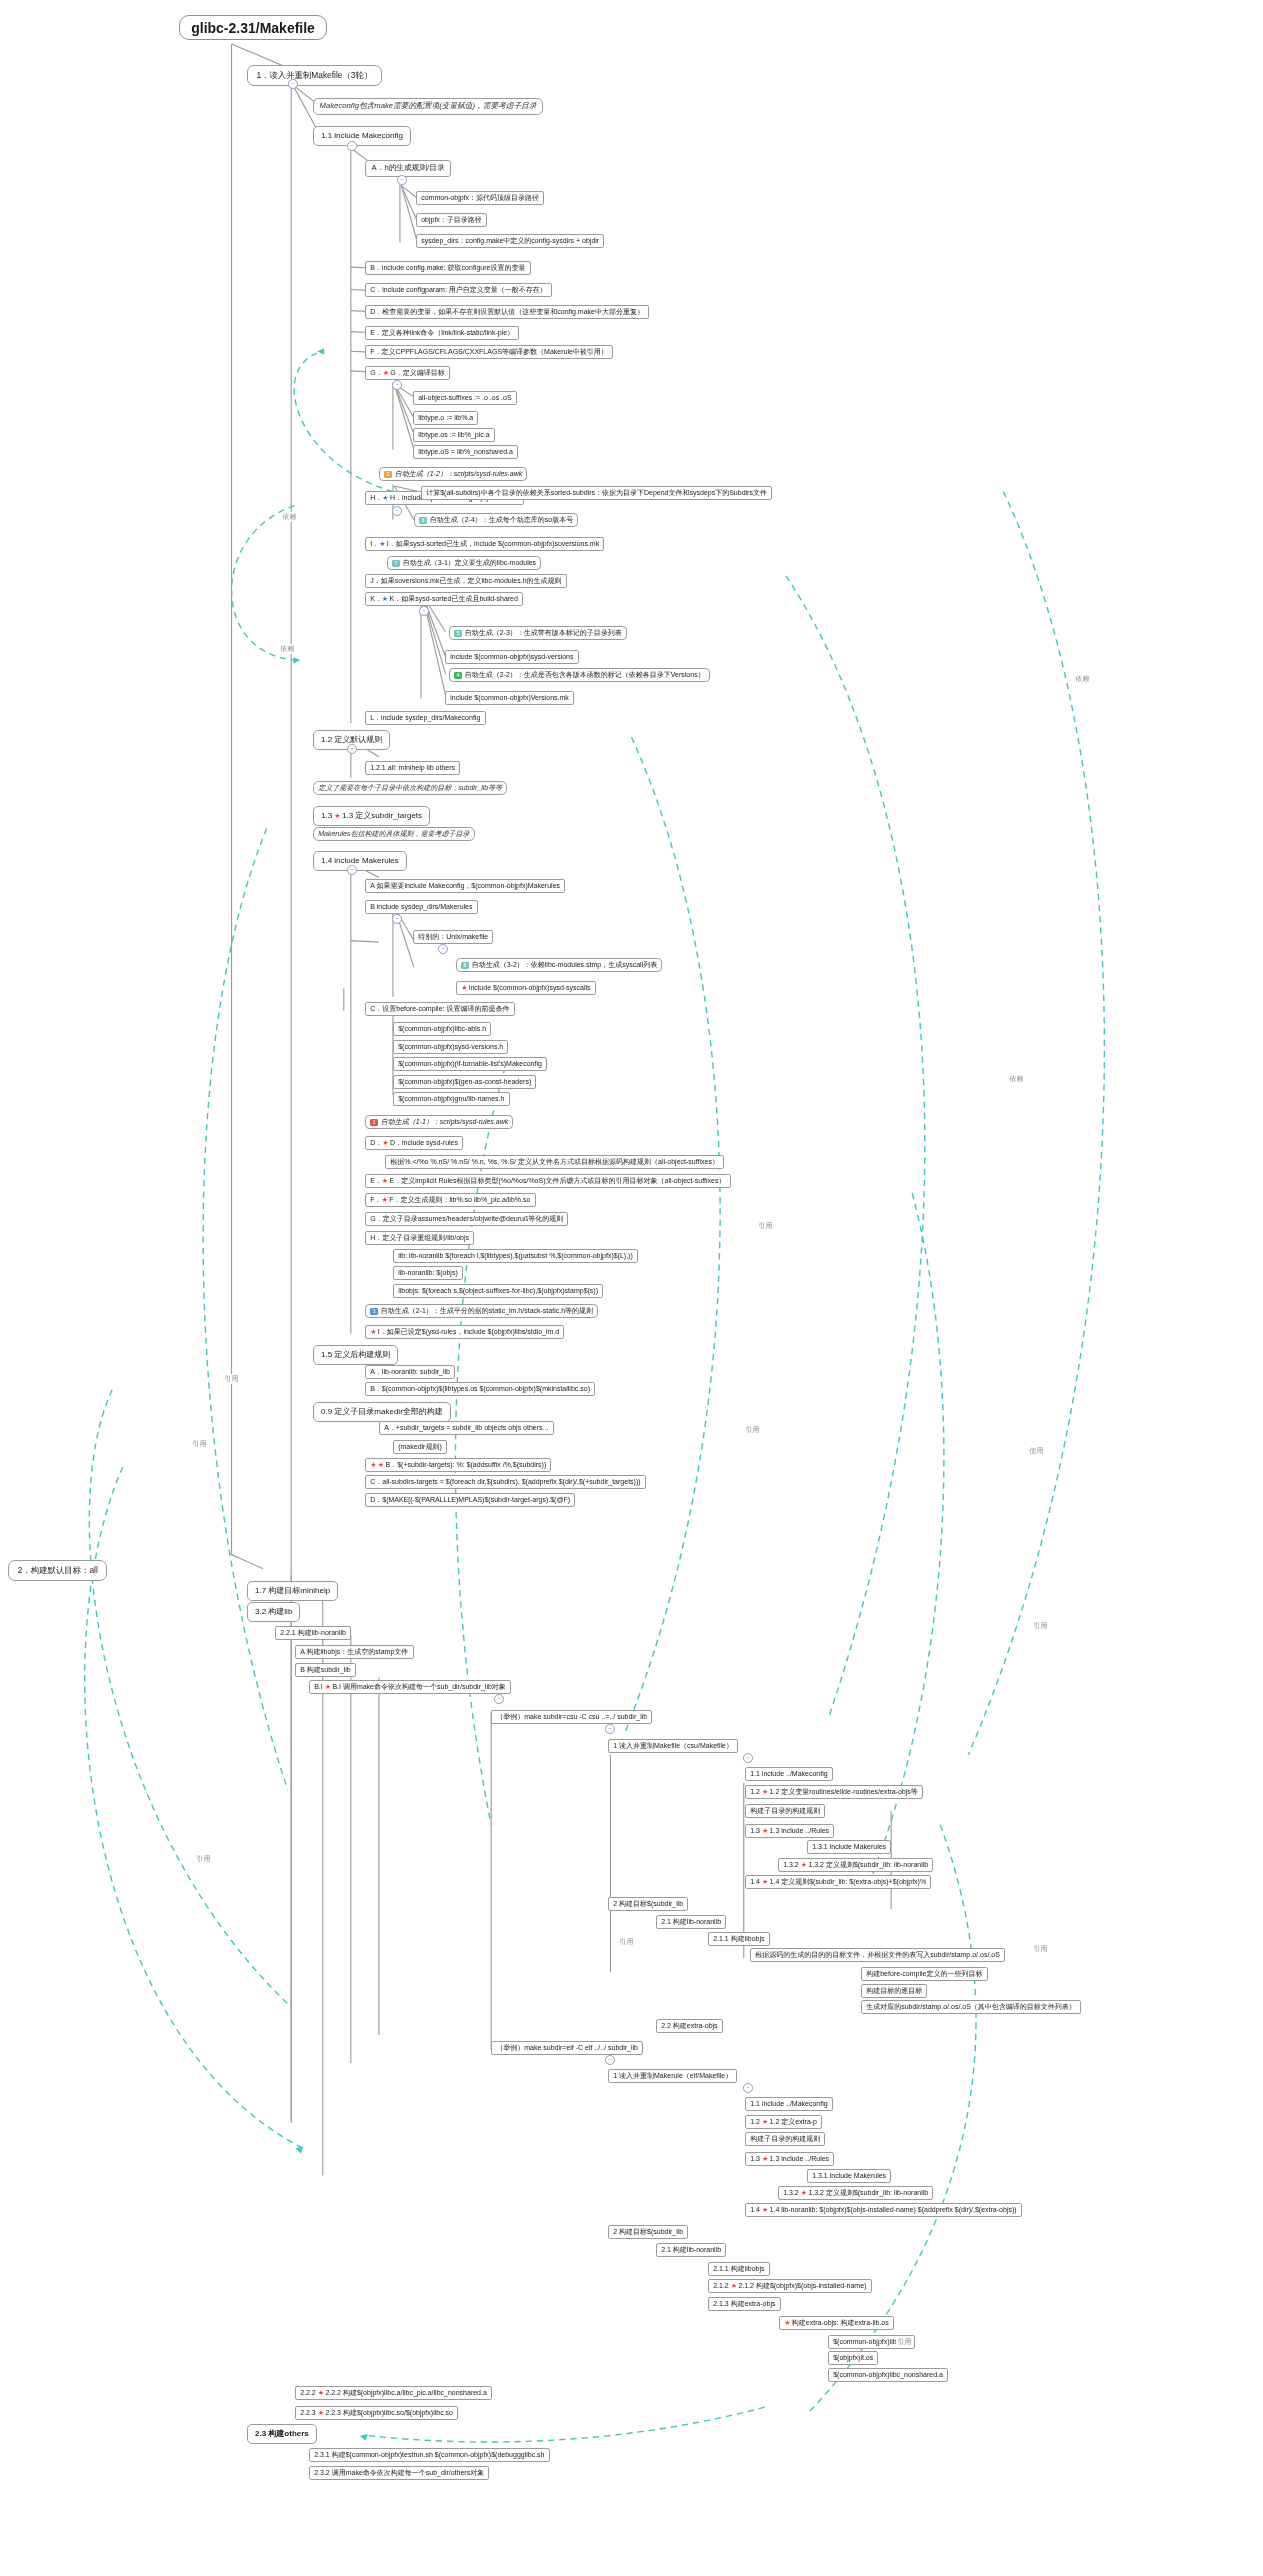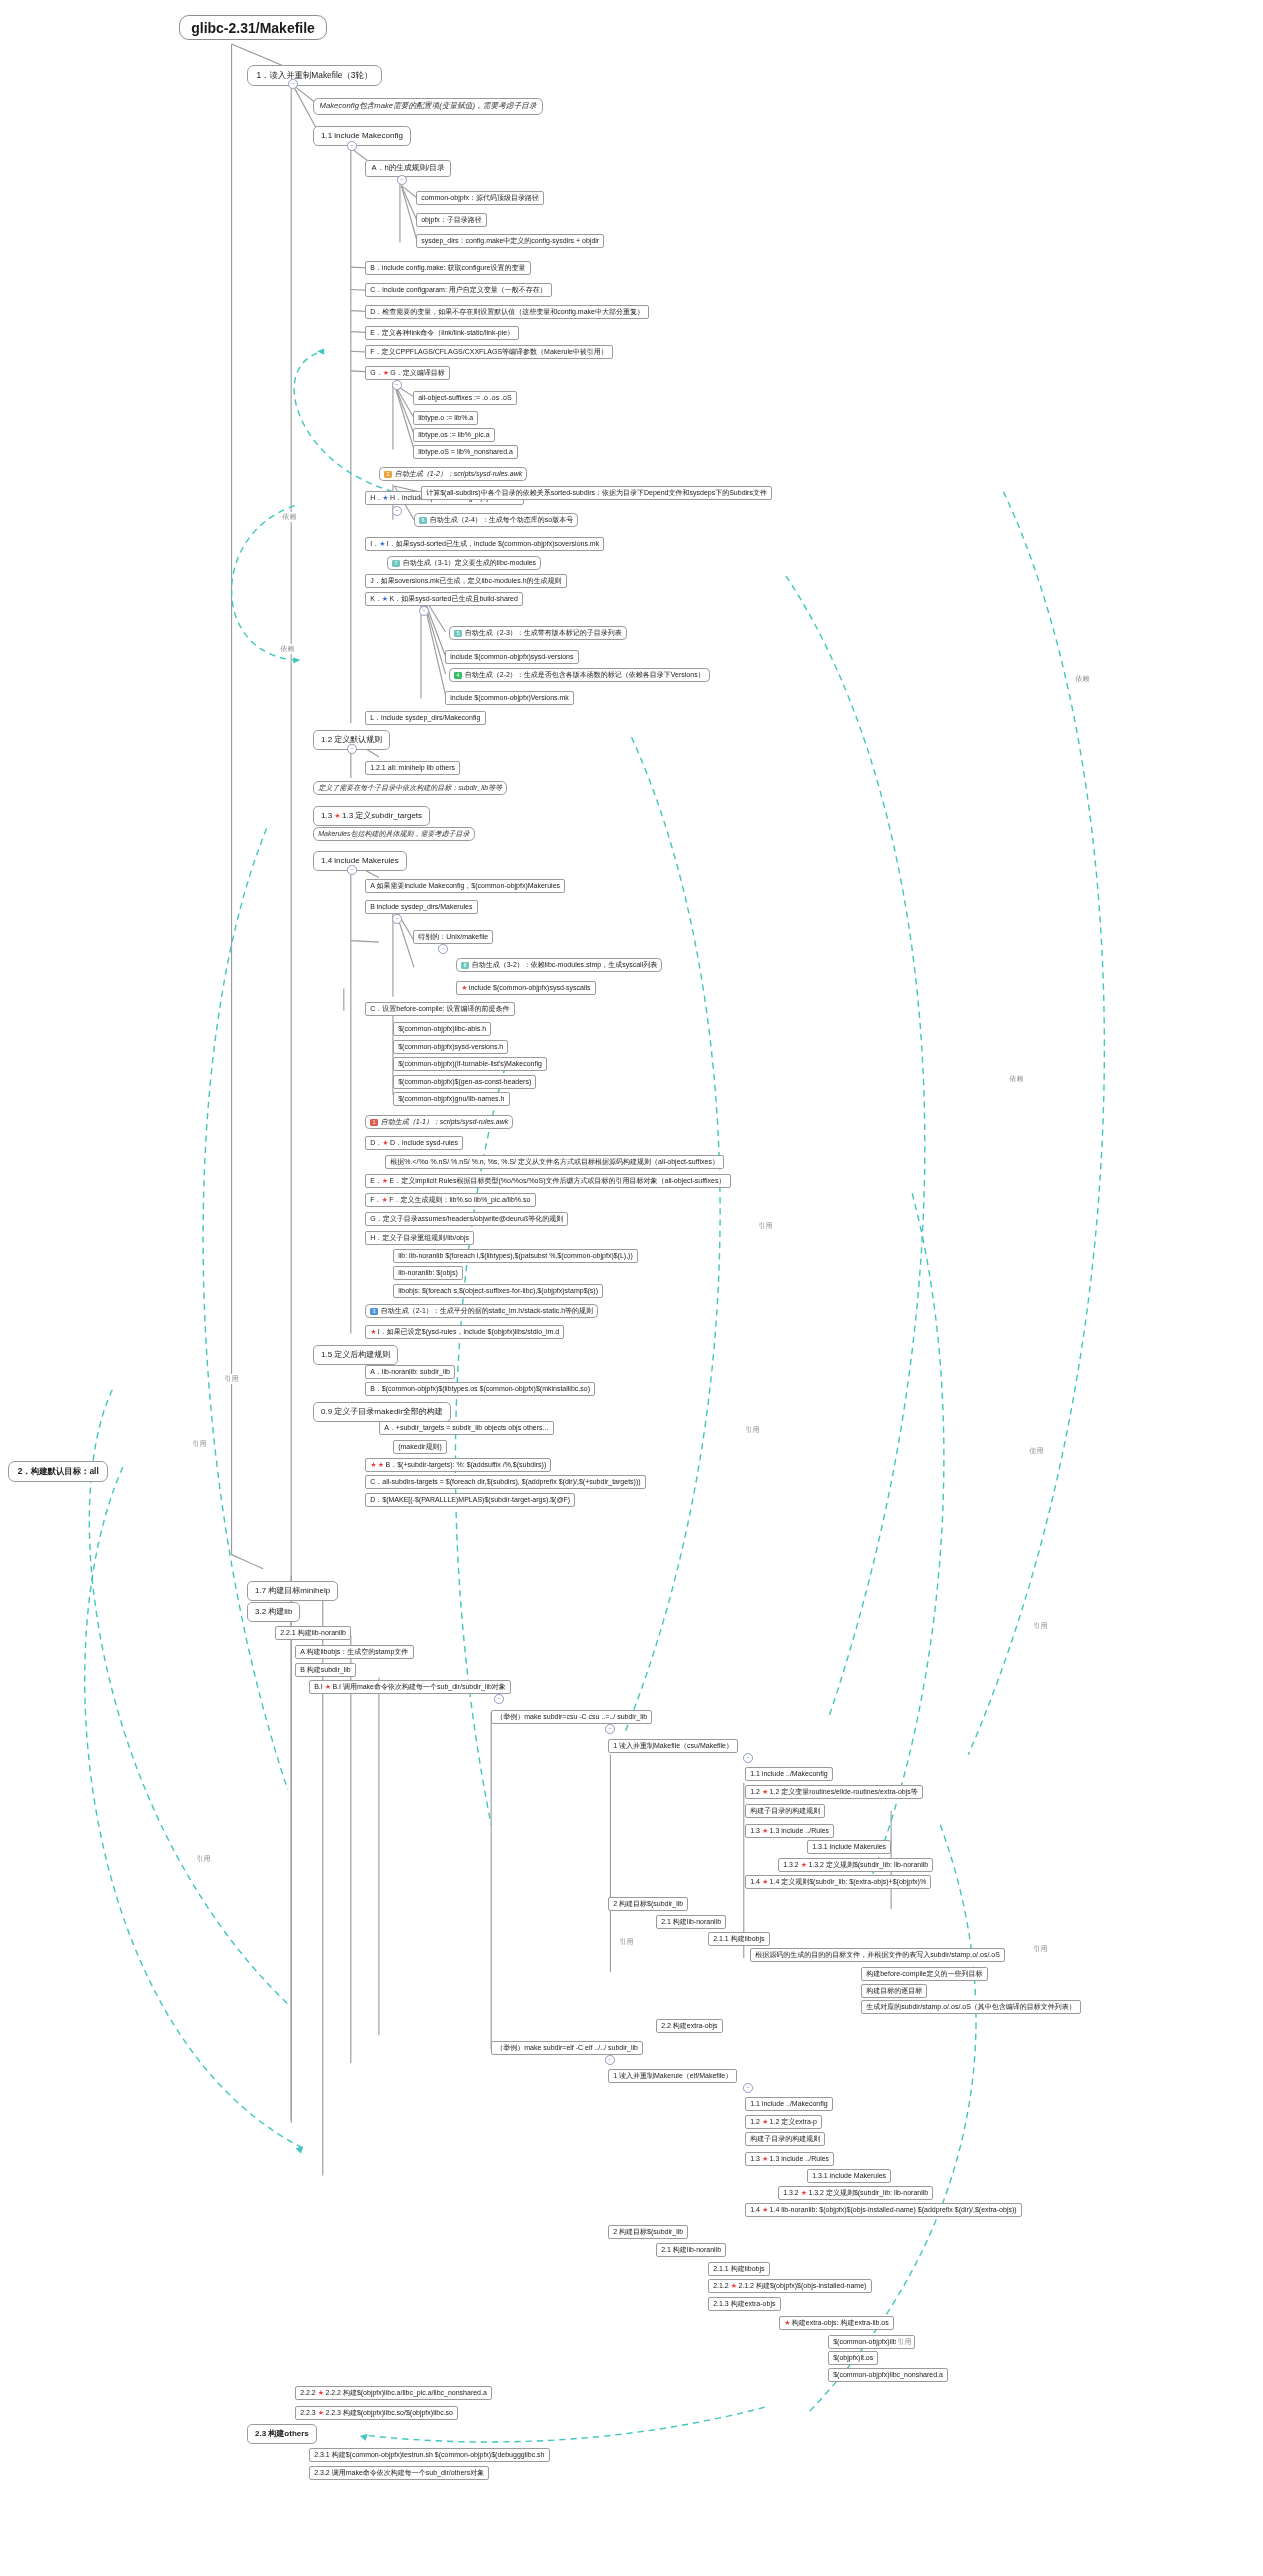--- a/index.html
+++ b/index.html
@@ -254,21 +254,21 @@
 
   <div class="node lvl2" style="left:313px;top:1402px;">0.9  定义子目录makedir全部的构建</div>
   <div class="node plain tiny" style="left:379px;top:1421px;">A．+subdir_targets      = subdir_lib objects objs others...</div>
   <div class="node plain tiny" style="left:393px;top:1440px;">(makedir规则)</div>
   <div class="node plain tiny" style="left:365px;top:1458px;">
     <span class="star">★</span><span class="star">★</span><span>B．$(+subdir-targets): %: $(addsuffix /%,$(subdirs))</span>
   </div>
   <div class="node plain tiny" style="left:365px;top:1475px;">C．all-subdirs-targets = $(foreach dir,$(subdirs), $(addprefix $(dir)/,$(+subdir_targets)))</div>
   <div class="node plain tiny" style="left:365px;top:1493px;">D．$(MAKE[(-$(PARALLLE)MPLAS)$(subdir-target-args).$(@F)</div>
 
-  <div class="node lvl1" style="left:8.4px;top:1461px;font-weight:bold;">2．构建默认目标：all</div>
+  <div class="node lvl1" style="left:8.4px;top:1560px;">2．构建默认目标：all</div>
   <div class="node lvl2" style="left:247px;top:1581px;">1.7  构建目标minihelp</div>
   <div class="node lvl2" style="left:247px;top:1602px;">3.2  构建lib</div>
   <div class="node plain tiny" style="left:275px;top:1626px;">2.2.1  构建lib-noranlib</div>
   <div class="node plain tiny" style="left:295px;top:1645px;">A  构建libobjs：生成空的stamp文件</div>
   <div class="node plain tiny" style="left:295px;top:1663px;">B  构建subdir_lib</div>
   <div class="node plain tiny" style="left:309px;top:1680px;">
     <span>B.I </span><span class="star">★</span><span>B.I  调用make命令依次构建每一个sub_dir/subdir_lib对象</span>
   </div>
   <div class="collapse" style="left:494px;top:1694px;">−</div>
   <div class="node plain tiny" style="left:491px;top:1710px;">（举例）make subdir=csu -C csu ..=../ subdir_lib</div>

